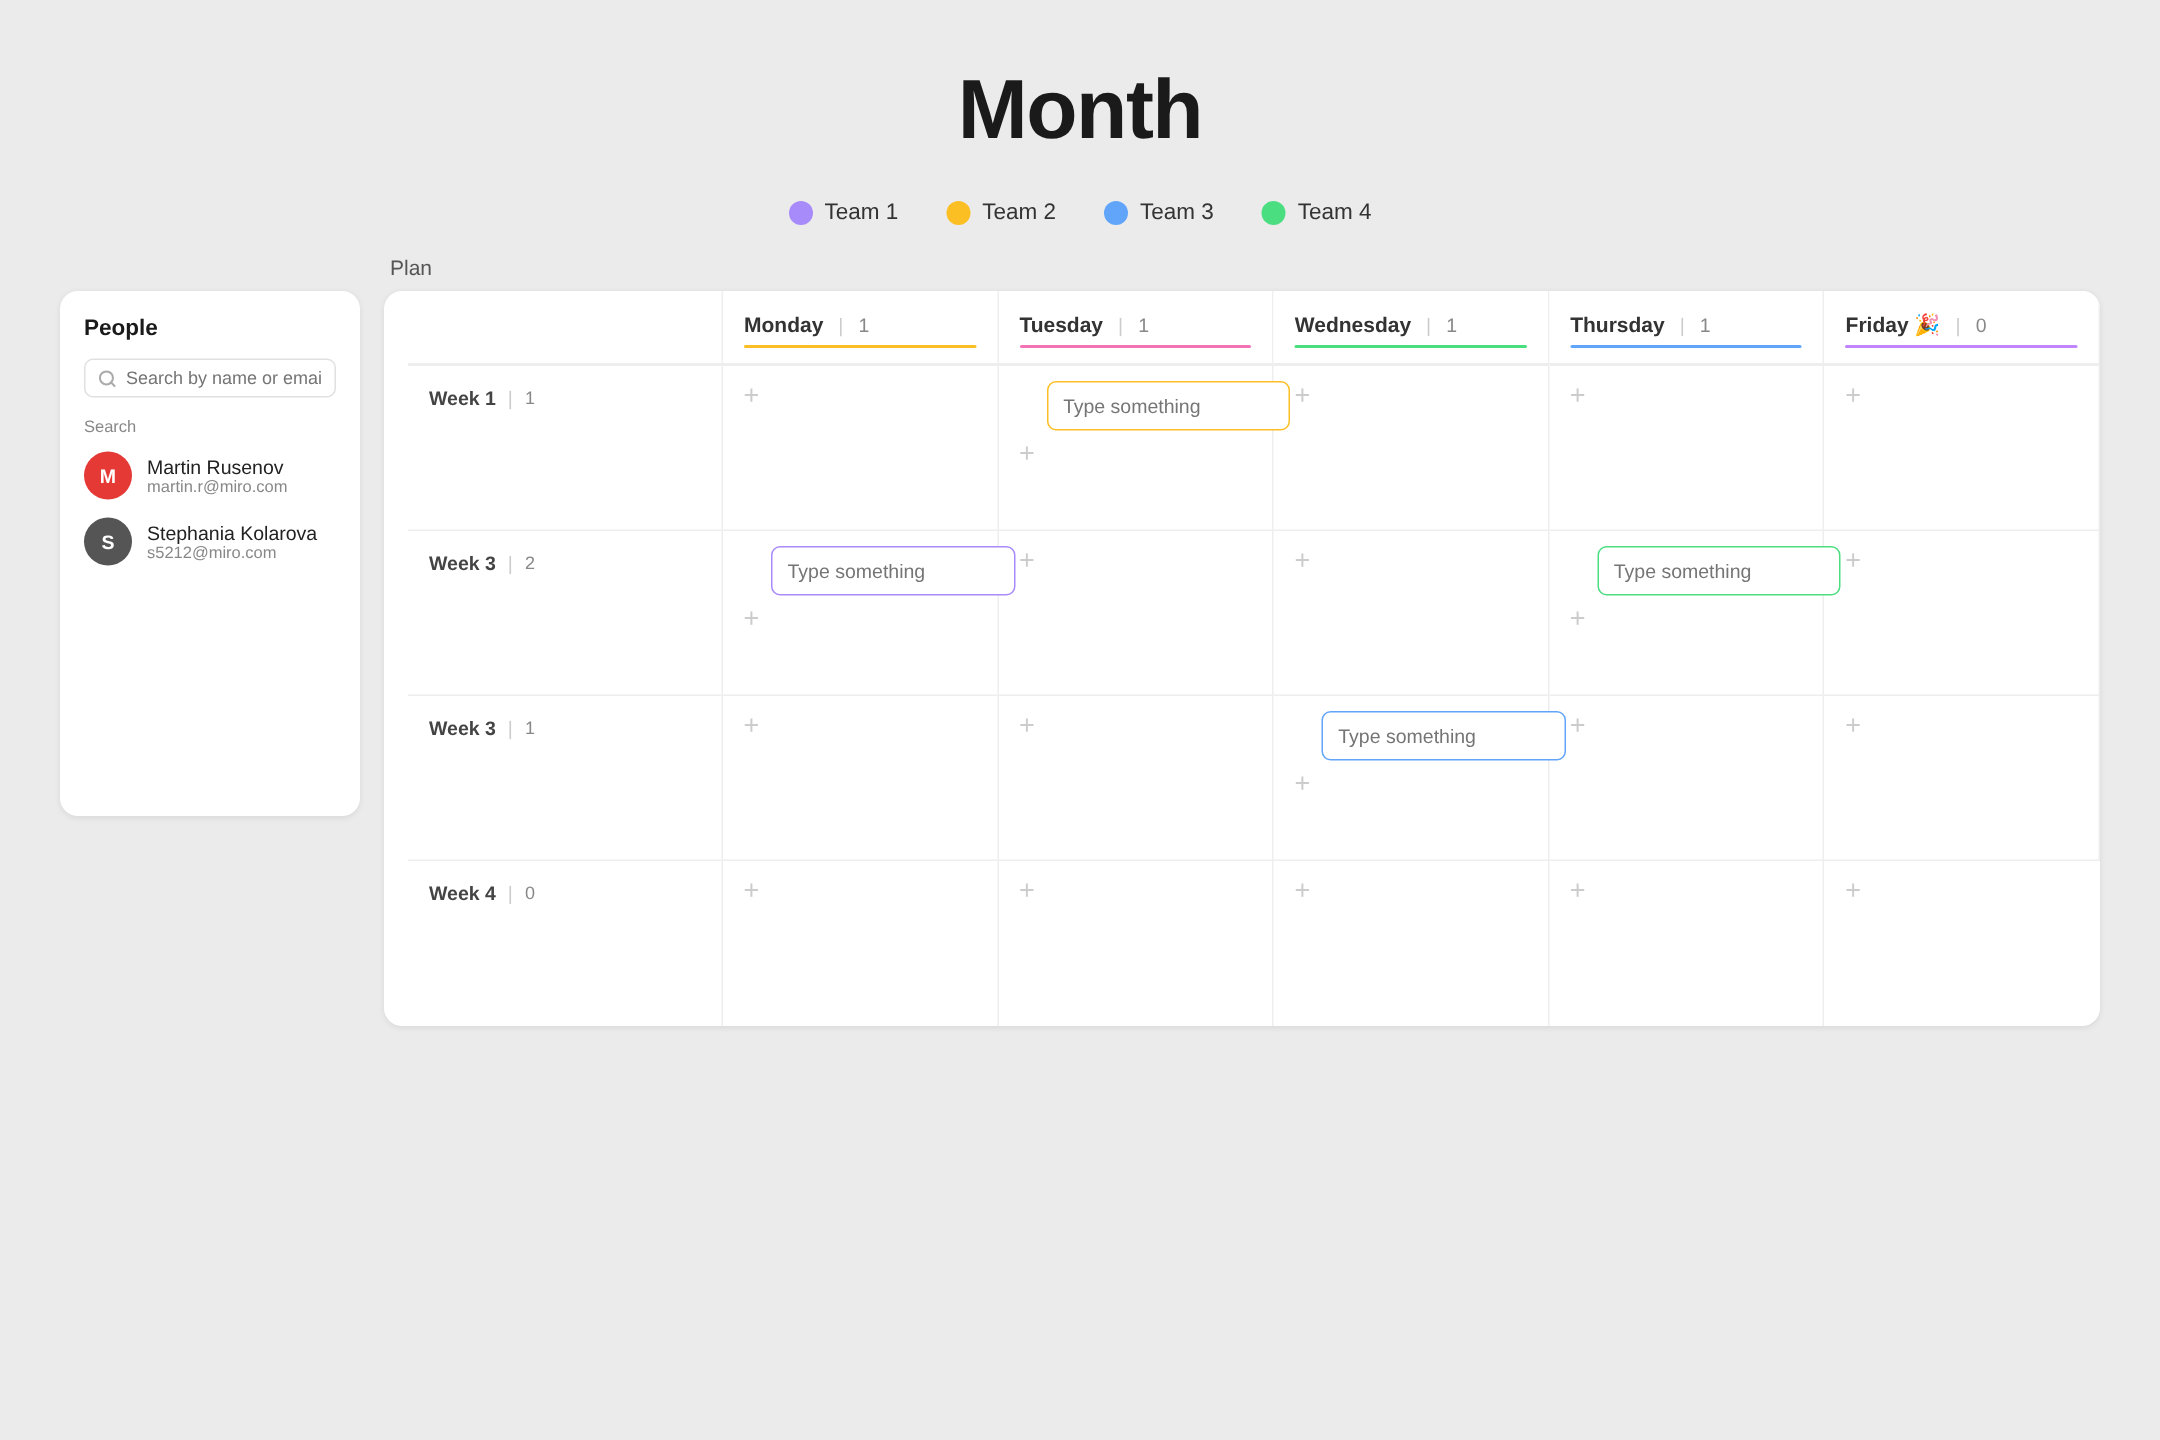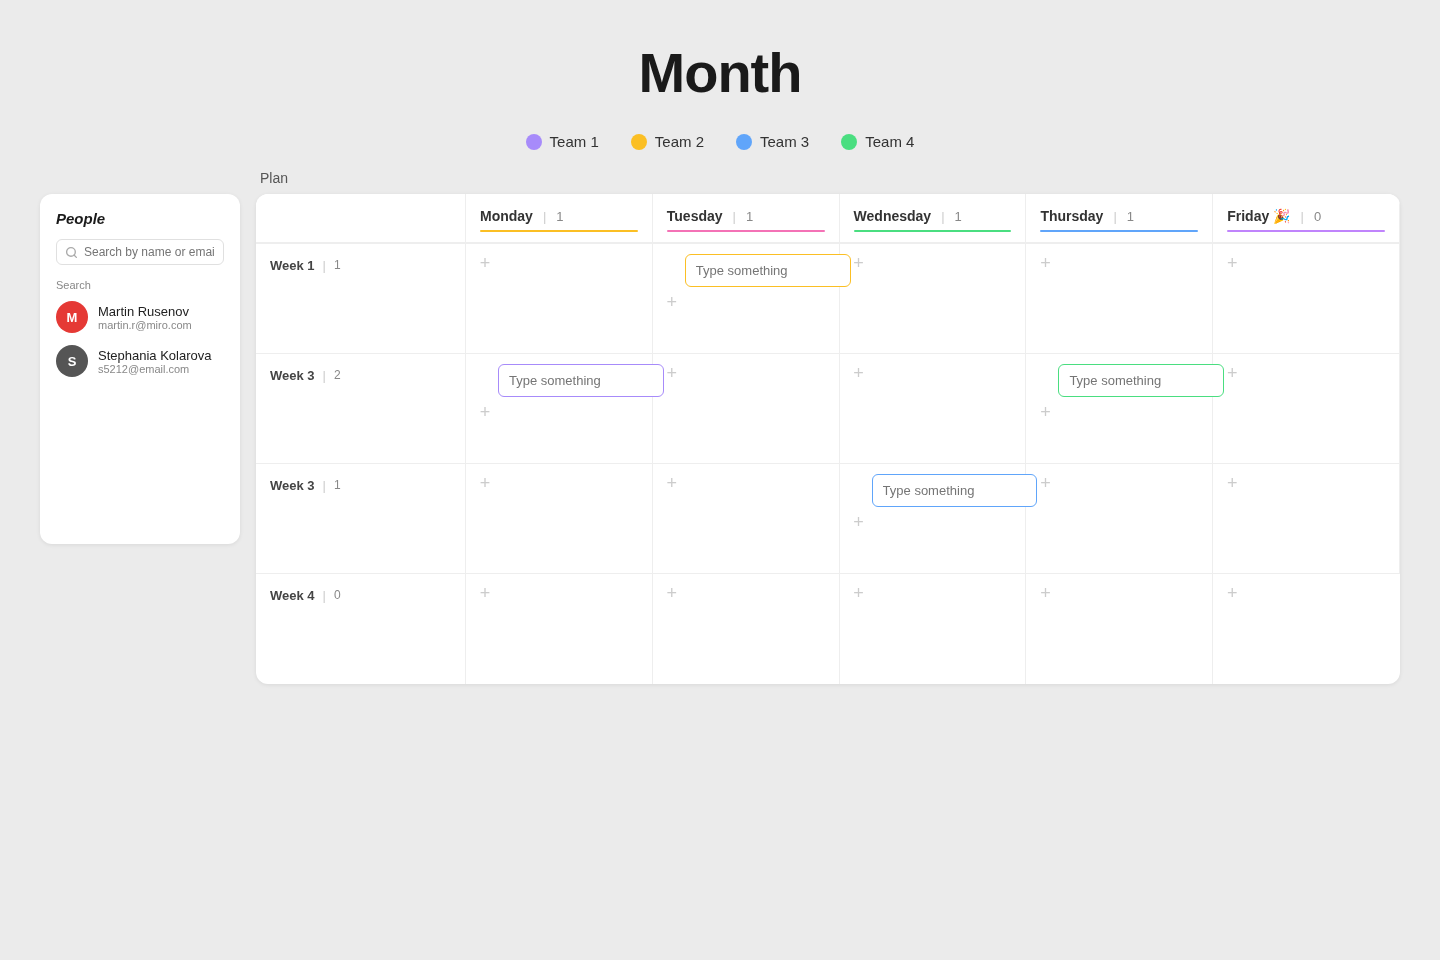--- a/index.html
+++ b/index.html
@@ -69,21 +69,20 @@
       padding: 16px;
       flex-shrink: 0;
       box-shadow: 0 1px 4px rgba(0,0,0,0.08);
     }
 
     .sidebar-title {
       font-size: 15px;
       font-weight: 700;
       color: #1a1a1a;
       margin-bottom: 12px;
-      font-style: italic;
     }
 
     .search-box {
       display: flex;
       align-items: center;
       gap: 6px;
       border: 1.5px solid #e0e0e0;
       border-radius: 6px;
       padding: 5px 8px;
       margin-bottom: 14px;
@@ -156,20 +155,21 @@
       flex-direction: column;
     }
 
     .calendar-grid {
       display: grid;
       grid-template-columns: 210px 1fr 1fr 1fr 1fr 1fr;
       background: #fff;
       border-radius: 12px;
       overflow: hidden;
       box-shadow: 0 1px 4px rgba(0,0,0,0.08);
+      padding-left: 16px;
     }
 
     
     .col-header {
       padding: 14px 14px 10px;
       border-bottom: 2px solid #eee;
       border-right: 1px solid #eee;
       background: #fff;
     }
 
@@ -318,21 +318,21 @@
       <div class="avatar avatar-m">M</div>
       <div class="person-info">
         <span class="person-name">Martin Rusenov</span>
         <span class="person-email">martin.r@miro.com</span>
       </div>
     </div>
         <div class="person-item">
       <div class="avatar avatar-s">S</div>
       <div class="person-info">
         <span class="person-name">Stephania Kolarova</span>
-        <span class="person-email">s5212@email.com</span>
+        <span class="person-email">s5212@miro.com</span>
       </div>
     </div>
       </div>
   </div>
 
   <div class="calendar-area">
     <div class="calendar-grid" id="calendar-grid">
         <div class="col-header row-label-col"></div>
         <div class="col-header">
       <div class="col-header-inner">

